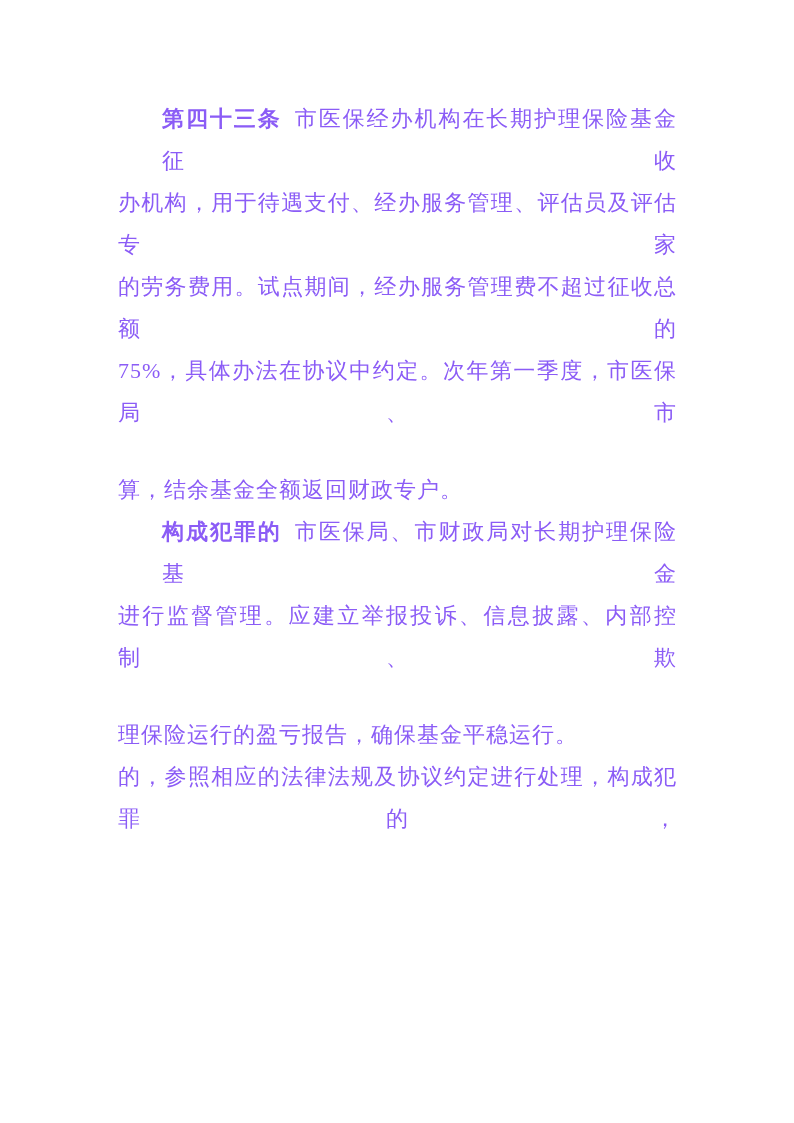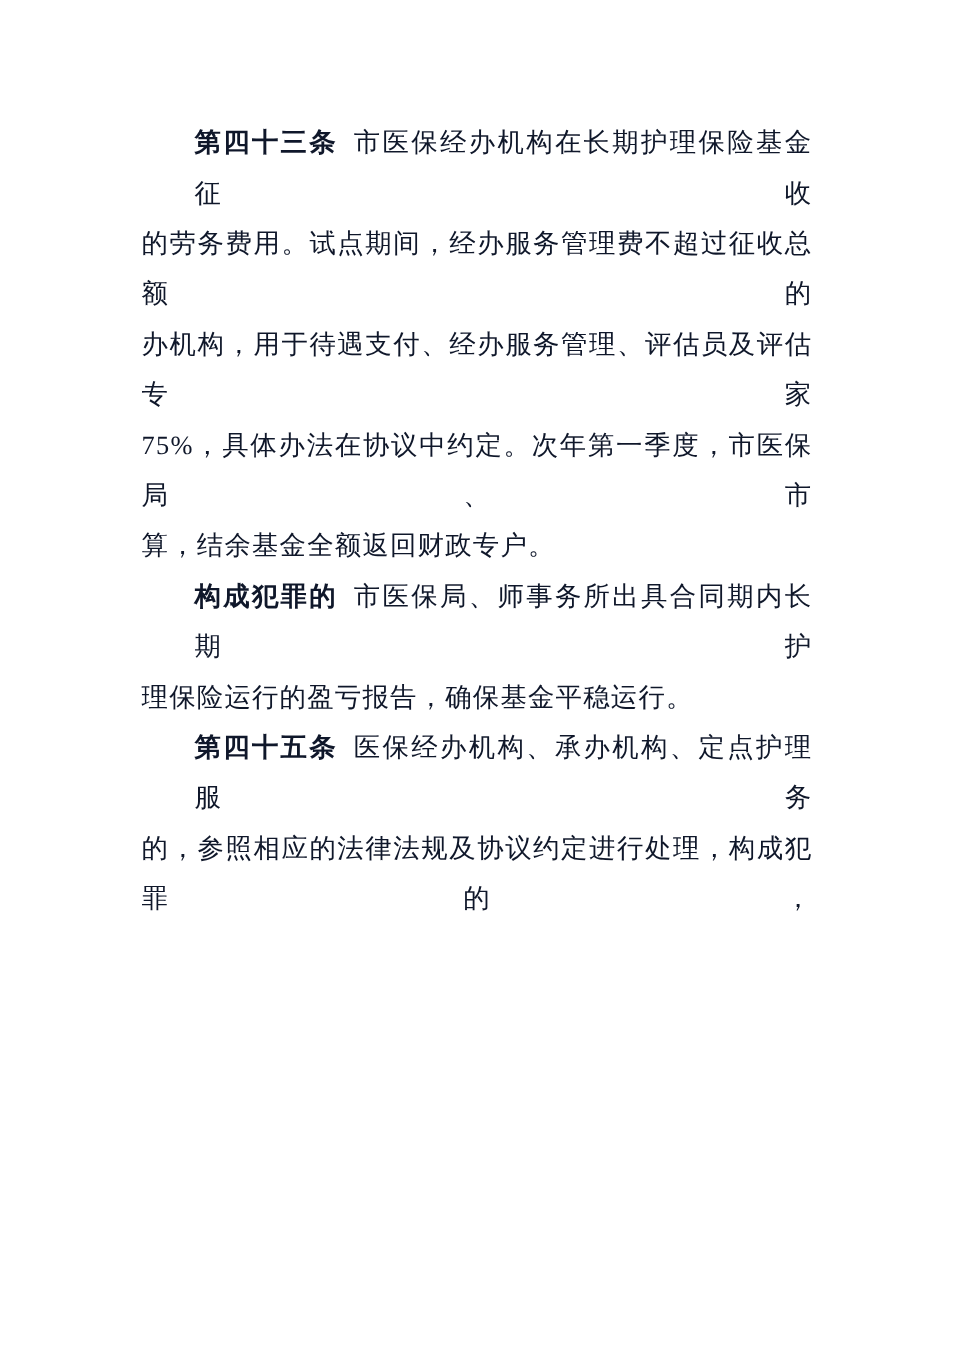--- a/index.html
+++ b/index.html
@@ -2,21 +2,21 @@
 <html><head>
 <meta charset="utf-8">
 <style>
   * { margin: 0; padding: 0; box-sizing: border-box; }
   html, body { background: #ffffff; }
   .page {
     position: relative;
     width: 728px;
     height: 1123px;
     background: #ffffff;
-    color: #0f172a;
+    color: #8b5cf6;
     font-family: "Liberation Serif", "DejaVu Serif", serif;
     overflow: hidden;
   }
   .content {
     position: absolute;
     left: 118px;
     top: 98px;
     width: 559px;
   }
   .line {
@@ -26,54 +26,53 @@
     white-space: nowrap;
   }
   .justify {
     white-space: normal;
     text-align: justify;
     text-align-last: justify;
   }
   .last {
     text-align: right;
     text-align-last: left;
+    margin-top: 35px;
   }
   .first-line .term {
     font-weight: bold;
     margin-right: 13px;
   }
   .first-line {
     padding-left: 44px; 
   }
 </style>
 </head>
 <body>
 
 <div class="page">
   <div class="content">
 
     <div class="paragraph">
       <div class="line justify first-line">
         <span class="term">第四十三条</span><span>市医保经办机构在长期护理保险基金征收</span>
       </div>
+      <div class="line justify">办机构，用于待遇支付、经办服务管理、评估员及评估专家</div>
       <div class="line justify">的劳务费用。试点期间，经办服务管理费不超过征收总额的</div>
-      <div class="line justify">办机构，用于待遇支付、经办服务管理、评估员及评估专家</div>
       <div class="line justify">75%，具体办法在协议中约定。次年第一季度，市医保局、市</div>
       <div class="line last">算，结余基金全额返回财政专户。</div>
     </div>
 
     <div class="paragraph">
       <div class="line justify first-line">
-        <span class="term">构成犯罪的</span><span>市医保局、师事务所出具合同期内长期护</span>
+        <span class="term">构成犯罪的</span><span>市医保局、市财政局对长期护理保险基金</span>
       </div>
+      <div class="line justify">进行监督管理。应建立举报投诉、信息披露、内部控制、欺</div>
       <div class="line last">理保险运行的盈亏报告，确保基金平稳运行。</div>
     </div>
 
     <div class="paragraph">
-      <div class="line justify first-line">
-        <span class="term">第四十五条</span><span>医保经办机构、承办机构、定点护理服务</span>
-      </div>
       <div class="line justify">的，参照相应的法律法规及协议约定进行处理，构成犯罪的，</div>
 
     </div>
 
   </div>
 </div>
 
 </body></html>

